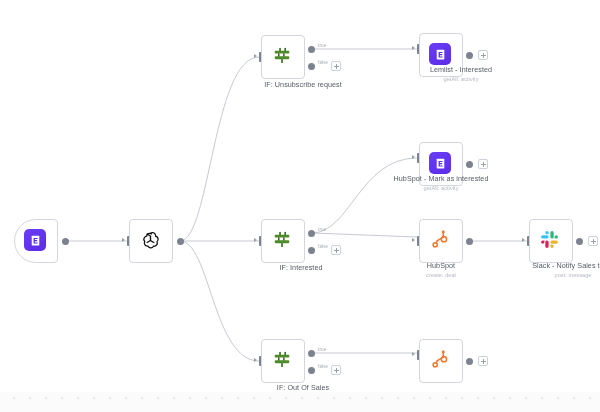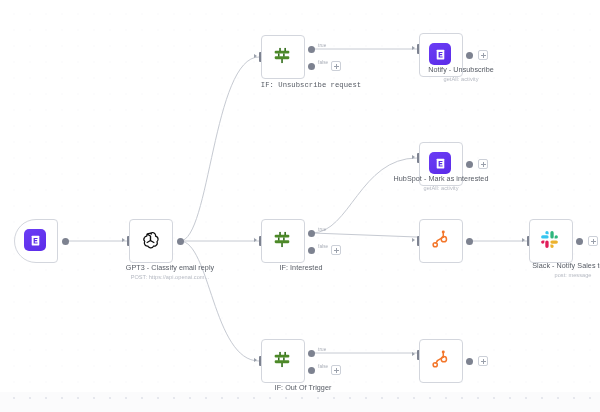--- a/index.html
+++ b/index.html
@@ -179,42 +179,38 @@
   <div class="node" style="left:129px; top:219px;">
     <span class="glyph">
       <svg width="23" height="23" viewBox="0 0 24 24" fill="none" stroke="#0d0d0d" stroke-width="1.25">
         <path d="M12 4.3c1.5-1.1 3.6-.8 4.7.8.5.7.7 1.5.6 2.3 1.6.4 2.7 1.9 2.6 3.6-.1.9-.5 1.6-1.1 2.2.6 1.5.1 3.3-1.3 4.2-.7.5-1.6.6-2.4.5-.7 1.4-2.4 2.1-3.9 1.6-.9-.3-1.6-.9-2-1.7-1.6.2-3.1-.8-3.5-2.4-.2-.8-.1-1.7.3-2.4-1.1-1.2-1.2-3-.2-4.3.5-.7 1.3-1.2 2.2-1.3.2-1.6 1.6-2.8 3.2-2.8.9 0 1.7.3 2.3.9z"></path>
         <path d="M12 7.4v4.7l4 2.3"></path>
         <path d="M12 12.1l-4 2.3"></path>
         <path d="M12 12.1V7.4l-4-2.3"></path>
       </svg>
     </span>
   </div>
-  <div class="node-label" style="left:116px; top:264px;">
-    <span>GPT3 - Classify email reply</span>
-    <span class="node-sub">POST: https://api.openai.com...</span>
-  </div>
   <div class="port-out" style="left:177px; top:237.5px;"></div>
 
   <div class="port-arrow" style="left:254px; top:54px;"></div>
   <div class="port-in" style="left:259px; top:52px;"></div>
   <div class="node" style="left:261px; top:35px;">
     <span class="glyph">
       <svg width="22" height="22" viewBox="0 0 24 24">
         <rect x="4" y="6.2" width="16" height="3.2" rx="1.2" fill="#4d8a28"></rect>
         <rect x="4" y="12.3" width="16" height="3.2" rx="1.2" fill="#4d8a28"></rect>
         <rect x="9.0" y="3.2" width="1.7" height="3.4" fill="#2f6b17"></rect>
         <rect x="14.6" y="3.2" width="1.7" height="3.4" fill="#2f6b17"></rect>
         <rect x="7.6" y="9.2" width="1.7" height="3.4" fill="#2f6b17"></rect>
         <rect x="13.2" y="9.2" width="1.7" height="3.4" fill="#2f6b17"></rect>
         <rect x="11.2" y="15.3" width="1.7" height="4.4" fill="#2f6b17"></rect>
       </svg>
     </span>
   </div>
-  <div class="node-label" style="left:257px; top:81px;font-family:Liberation Mono, monospace;">
+  <div class="node-label" style="left:249px; top:81px;">
     <span>IF: Unsubscribe request</span>
   </div>
   <div class="port-out" style="left:308px; top:45.5px;"></div>
   <div class="branch-label" style="left:318px; top:43px;">true</div>
   <div class="port-out" style="left:308px; top:62.5px;"></div>
   <div class="branch-label" style="left:318px; top:60px;">false</div>
   <div class="plus-box" style="left:331px; top:61px;"></div>
 
   <div class="port-arrow" style="left:412px; top:46px;"></div>
   <div class="port-in" style="left:417px; top:44px;"></div>
@@ -222,21 +218,21 @@
     <span class="glyph">
       <span class="lemlist-tile">
         <svg width="13" height="13" viewBox="0 0 24 24">
           <path d="M6 3h12a1 1 0 0 1 1 1v16a1 1 0 0 1-1 1H6a1 1 0 0 1-1-1V4a1 1 0 0 1 1-1z" fill="#ffffff"></path>
           <path d="M8.5 7.2h7.2v2.1H10.8v2.0h4.3v2.0h-4.3v2.2h5.1v2.1H8.5z" fill="#5b2be8"></path>
         </svg>
       </span>
     </span>
   </div>
   <div class="node-label" style="left:407px; top:66px;">
-    <span>Notify - Unsubscribe</span>
+    <span>Lemlist - Interested</span>
     <span class="node-sub">getAll: activity</span>
   </div>
   <div class="port-out" style="left:466px; top:51.5px;"></div>
   <div class="plus-box" style="left:478px; top:50px;"></div>
 
   <div class="port-arrow" style="left:254px; top:238px;"></div>
   <div class="port-in" style="left:259px; top:236px;"></div>
   <div class="node" style="left:261px; top:219px;">
     <span class="glyph">
       <svg width="22" height="22" viewBox="0 0 24 24">
@@ -287,20 +283,24 @@
           <path d="M16.3 3.4v6.0"></path>
           <path d="M16.3 9.4L9.6 13.3"></path>
           <path d="M9.6 13.3l-1.6 3.0"></path>
         </g>
         <circle cx="16.3" cy="3.4" r="1.7" fill="#f3762a"></circle>
         <circle cx="7.1" cy="18.0" r="2.4" fill="none" stroke="#f3762a" stroke-width="1.7"></circle>
         <circle cx="17.0" cy="11.7" r="3.0" fill="none" stroke="#f3762a" stroke-width="1.7"></circle>
       </svg>
     </span>
   </div>
+  <div class="node-label" style="left:387px; top:262px;">
+    <span>HubSpot</span>
+    <span class="node-sub">create: deal</span>
+  </div>
   <div class="port-out" style="left:466px; top:237.5px;"></div>
 
   <div class="port-arrow" style="left:522px; top:238px;"></div>
   <div class="port-in" style="left:527px; top:236px;"></div>
   <div class="node" style="left:529px; top:219px;">
     <span class="glyph">
       <svg width="21" height="21" viewBox="0 0 24 24">
         <g>
           <path d="M6.2 14.9a1.9 1.9 0 1 1-1.9-1.9h1.9zM7.2 14.9a1.9 1.9 0 0 1 3.8 0v4.8a1.9 1.9 0 0 1-3.8 0z" fill="#e01e5a"></path>
           <path d="M9.1 6.1a1.9 1.9 0 1 1 1.9-1.9v1.9zM9.1 7.1a1.9 1.9 0 0 1 0 3.8H4.3a1.9 1.9 0 0 1 0-3.8z" fill="#36c5f0"></path>
@@ -326,21 +326,21 @@
         <rect x="4" y="12.3" width="16" height="3.2" rx="1.2" fill="#4d8a28"></rect>
         <rect x="9.0" y="3.2" width="1.7" height="3.4" fill="#2f6b17"></rect>
         <rect x="14.6" y="3.2" width="1.7" height="3.4" fill="#2f6b17"></rect>
         <rect x="7.6" y="9.2" width="1.7" height="3.4" fill="#2f6b17"></rect>
         <rect x="13.2" y="9.2" width="1.7" height="3.4" fill="#2f6b17"></rect>
         <rect x="11.2" y="15.3" width="1.7" height="4.4" fill="#2f6b17"></rect>
       </svg>
     </span>
   </div>
   <div class="node-label" style="left:249px; top:384px;">
-    <span>IF: Out Of Trigger</span>
+    <span>IF: Out Of Sales</span>
   </div>
   <div class="port-out" style="left:308px; top:349.5px;"></div>
   <div class="branch-label" style="left:318px; top:347px;">true</div>
   <div class="port-out" style="left:308px; top:366.5px;"></div>
   <div class="branch-label" style="left:318px; top:364px;">false</div>
   <div class="plus-box" style="left:331px; top:365px;"></div>
 
   <div class="port-arrow" style="left:412px; top:352px;"></div>
   <div class="port-in" style="left:417px; top:350px;"></div>
   <div class="node" style="left:419px; top:339px;">

